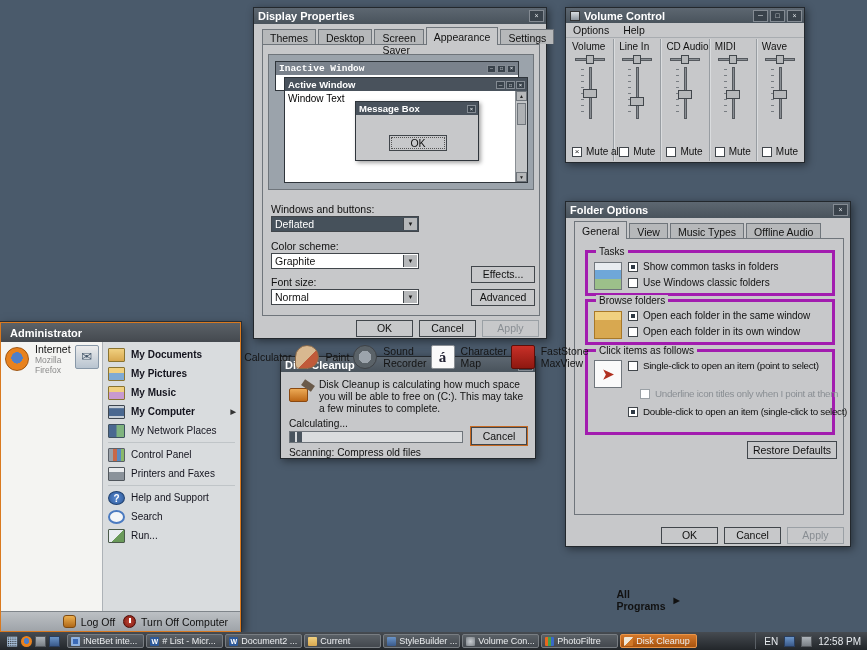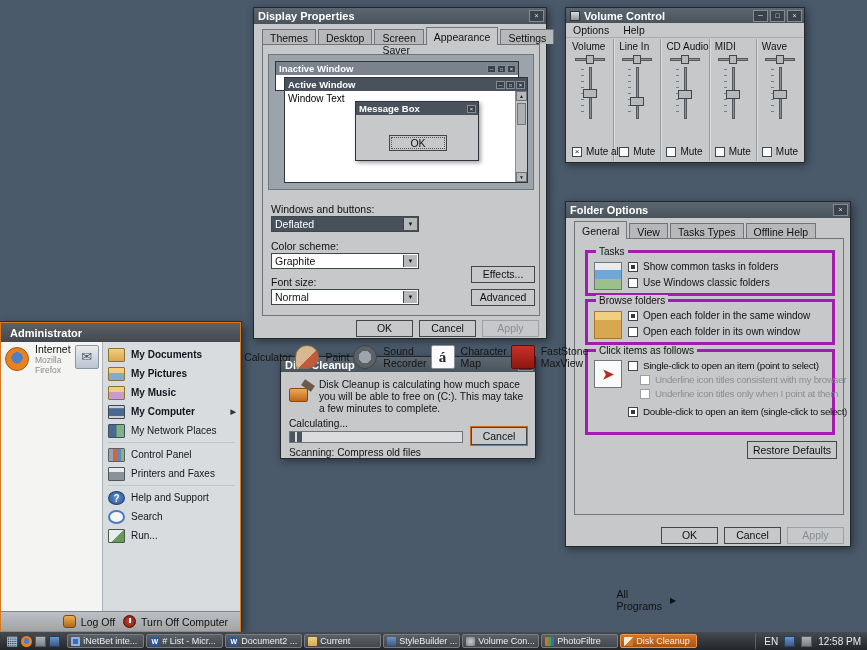--- a/index.html
+++ b/index.html
@@ -98,21 +98,21 @@
   .ic-winrar { background:linear-gradient(90deg,#7A5AA0 0 33%, #9070B8 33% 66%, #604888 66%); border:1px solid #50406F; border-radius:2px; }
   .ic-calc { background:linear-gradient(#4E525A,#2E3238); border:1px solid #1E2226; border-radius:2px; }
   .ic-paint { background:linear-gradient(135deg,#D8B890 0 55%, #C05A3A 55%); border:1px solid #8A6A4A; border-radius:50% 50% 50% 4px; }
   .ic-sound { background:radial-gradient(circle,#9CA4AC 0 40%, #5A6268 41%); border:1px solid #3E4246; border-radius:50%; }
   .ic-charmap { background:#FAFAFA; border:1px solid #8A8F94; color:#223; font:bold 15px/22px "Liberation Serif", serif; text-align:center; border-radius:2px; }
   .ic-faststone { background:linear-gradient(#C83028,#8E1810); border:1px solid #5E0E08; border-radius:2px; }
   .l1 { font-size:10.5px; color:#141414; }
   .l2 { font-size:8.5px; color:#8A8A8A; }
   .smsepl { height:1px; background:#DDDDD6; margin:1px 6px; flex:none; }
   .smsepr { height:1px; background:#C0C5C8; margin:2px 5px; }
-  .allprog { margin-top:auto; height:22px; display:flex; align-items:center; padding-left:16px; font-weight:normal; font-size:10.5px; }
+  .allprog { margin-top:auto; height:22px; display:flex; align-items:center; padding-left:16px; font-weight:bold; font-size:10.5px; }
   .allprog .arr { margin-left:8px; font-size:8px; }
   .smr { display:flex; align-items:center; height:19px; padding:0 4px 0 5px; font-size:10px; color:#14141E; }
   .smr.b { font-weight:bold; }
   .ri { width:17px; height:14px; flex:none; margin-right:6px; border:1px solid #8A7430; border-radius:1px; }
   .ic-docs { background:linear-gradient(#F0D080,#D8A850); }
   .ic-pics { background:linear-gradient(180deg,#F0D080 0 45%, #7FAAD4 45%); }
   .ic-music { background:linear-gradient(180deg,#F0D080 0 45%, #C89AD0 45%); }
   .ic-comp { background:linear-gradient(#C8D0D8 0 20%, #4A6890 21% 80%, #C8D0D8 81%); border-color:#3E4650; }
   .ic-net { background:linear-gradient(90deg,#4A6890 0 45%, #7FB37F 55%); border-color:#3E5060; }
   .ic-cpanel { background:linear-gradient(90deg,#9AA2AA 0 30%, #C86848 30% 55%, #5A8AC0 55% 80%, #8AB86A 80%); border-color:#5A6068; }
@@ -163,21 +163,21 @@
     <div class="tabs" style="left:8px; top:19px;">
       <div class="tab">Themes</div>
       <div class="tab">Desktop</div>
       <div class="tab">Screen Saver</div>
       <div class="tab on">Appearance</div>
       <div class="tab">Settings</div>
     </div>
     <div class="panel" style="left:8px; top:36px; width:278px; height:272px;">
 
       <div class="preview">
-        <div class="pw" style="left:6px; top:6px; width:244px; height:30px;">
+        <div class="pw" style="left:6px; top:6px; width:244px; height:30px;font-family:Liberation Mono, monospace;">
           <div class="ptb" style="background:#7A828C;">
             <span class="t">Inactive Window</span>
             <span class="pbtn">─</span>
             <span class="pbtn">□</span>
             <span class="pbtn">×</span>
           </div>
           <div class="pbody"></div>
         </div>
         <div class="pw" style="left:15px; top:22px; width:244px; height:106px;">
           <div class="ptb" style="background:#49525C;">
@@ -336,22 +336,22 @@
   </div>
 
   <div class="win" style="left:565px; top:201px; width:286px; height:346px;">
     <div class="tbar">
       <span class="ttl">Folder Options</span>
       <span class="wbtn">×</span>
     </div>
     <div class="tabs" style="left:8px; top:19px;">
       <div class="tab on">General</div>
       <div class="tab">View</div>
-      <div class="tab">Tasks Types</div>
-      <div class="tab">Offline Help</div>
+      <div class="tab">Music Types</div>
+      <div class="tab">Offline Audio</div>
     </div>
     <div class="panel" style="left:8px; top:36px; width:270px; height:277px;">
 
       <div class="grp" style="left:10px; top:11px; width:250px; height:46px;">
         <span class="lg">Tasks</span>
         <div class="fgico ic-tasks" style="top:9px;"></div>
         <div class="ropt" style="left:40px; top:8px;">
           <span class="rbox sel"></span>
           <span>Show common tasks in folders</span>
         </div>
@@ -373,24 +373,20 @@
           <span>Open each folder in its own window</span>
         </div>
       </div>
 
       <div class="grp" style="left:10px; top:110px; width:250px; height:86px;">
         <span class="lg">Click items as follows</span>
         <div class="fgico ic-click" style="top:8px;">➤</div>
         <div class="ropt" style="left:40px; top:8px;">
           <span class="rbox"></span>
           <span class="tight">Single-click to open an item (point to select)</span>
-        </div>
-        <div class="ropt dis" style="left:52px; top:22px;">
-          <span class="rbox"></span>
-          <span class="tight">Underline icon titles consistent with my browser</span>
         </div>
         <div class="ropt dis" style="left:52px; top:36px;">
           <span class="rbox"></span>
           <span class="tight">Underline icon titles only when I point at them</span>
         </div>
         <div class="ropt" style="left:40px; top:54px;">
           <span class="rbox sel"></span>
           <span class="tight">Double-click to open an item (single-click to select)</span>
         </div>
       </div>

